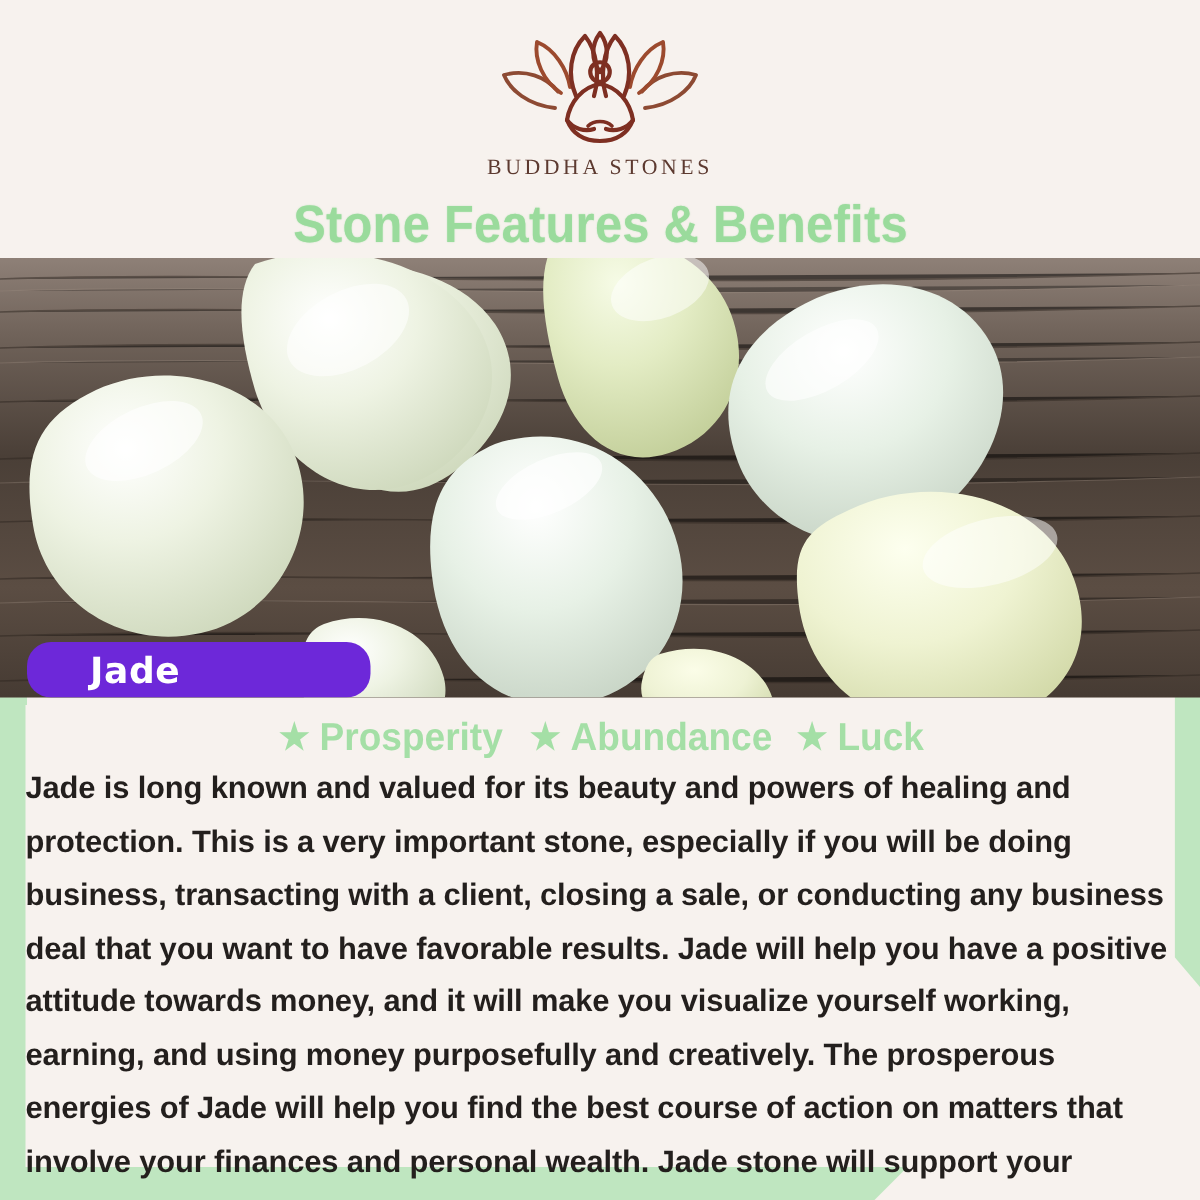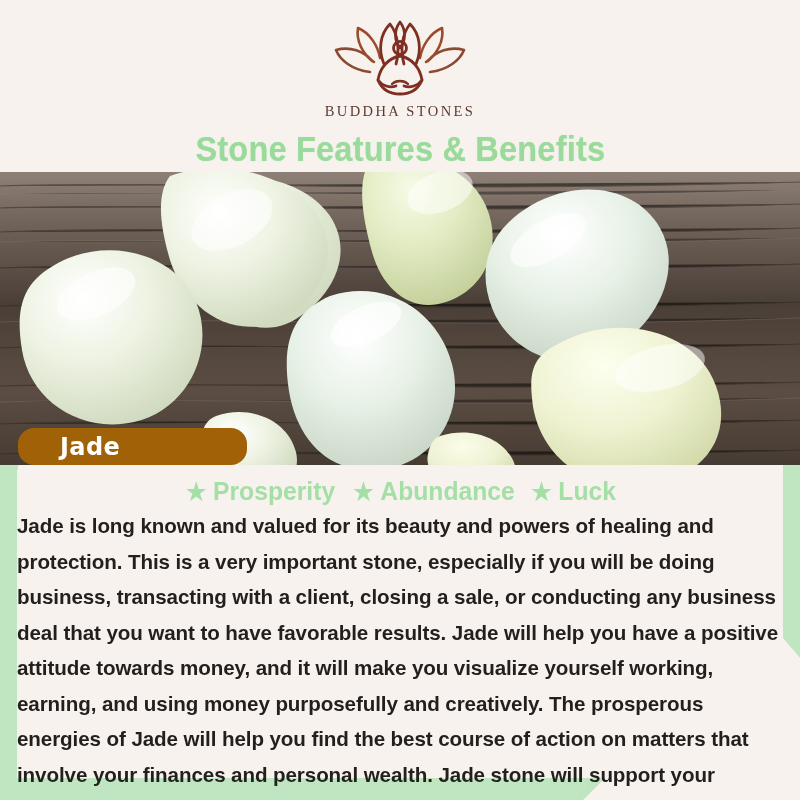--- a/index.html
+++ b/index.html
@@ -70,21 +70,21 @@
   
   .photo{
     position:absolute;top:172px;left:0;width:800px;height:293px;
     overflow:hidden;
     background:#5b4f45;
   }
   .photo svg{display:block;}
   .jade-band{
     position:absolute;top:256px;left:18px;
     width:229px;height:37px;
-    background:#a16207;
+    background:#6d28d9;
     display:flex;align-items:center;border-radius:16px;
   }
   .jade-label{
     color:#ffffff;
     font-size:24px;
     font-weight:bold;
     letter-spacing:.4px;
     margin-left:42px;
     font-family:"DejaVu Sans", sans-serif;
   }

